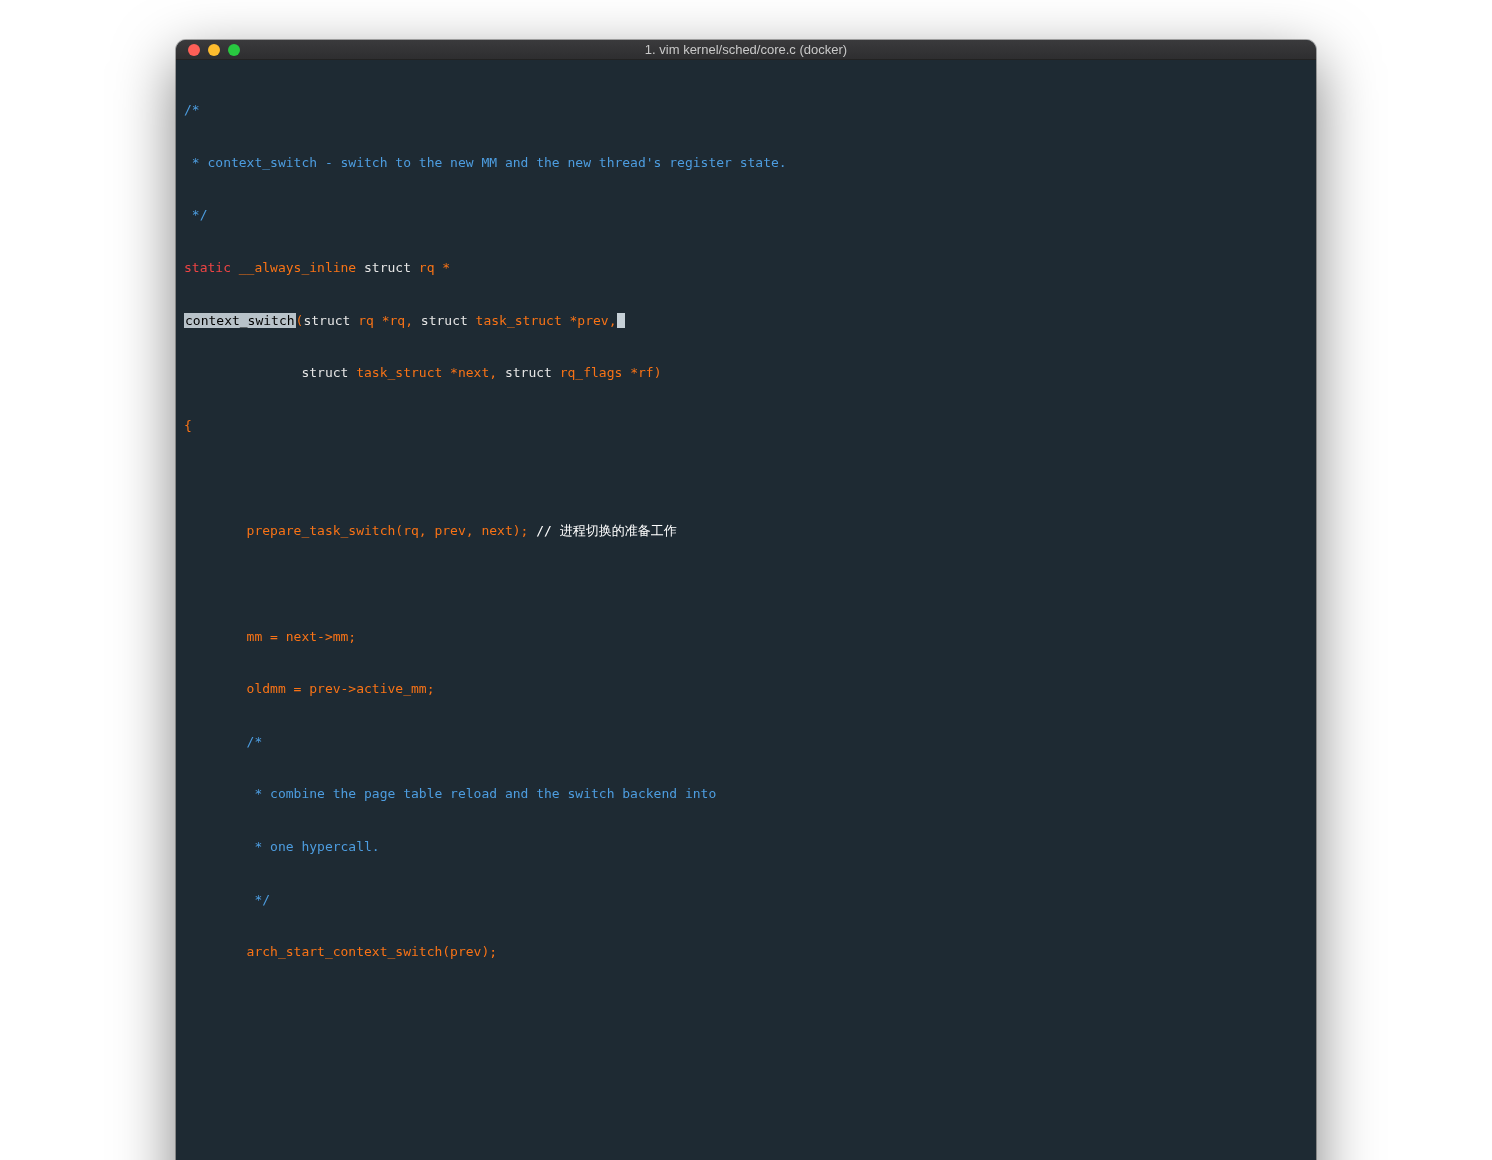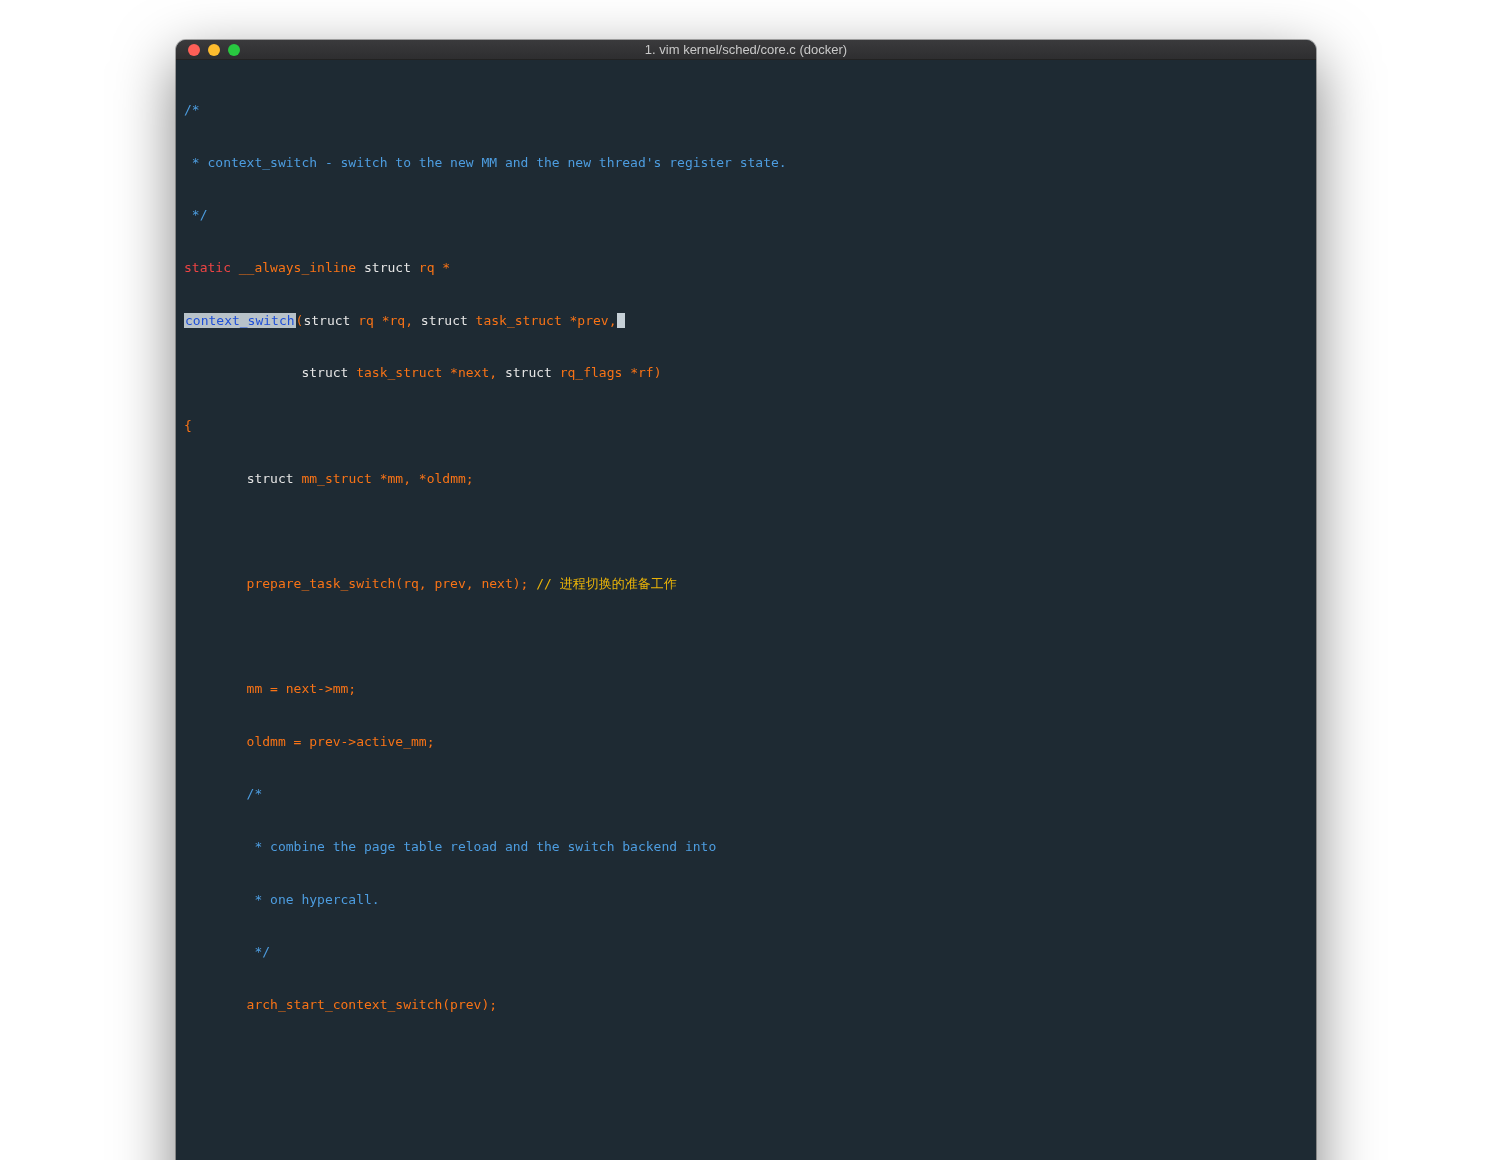--- a/index.html
+++ b/index.html
@@ -48,26 +48,26 @@
     background: #1e2a33;
     padding: 6px 0 0 8px;
     line-height: 1.35;
     color: #c6d0d7;
     white-space: pre;
     overflow: hidden;
     flex: 1;
   }
   .line { min-height: 1.35em; }
   .comment { color: #4d9de0; }
-  .comment-cn { color: #eab308; }
+  .comment-cn { color: #ffffff; }
   .keyword { color: #ef4444; }
   .type { color: #e5e5e5; }
   .func-hl {
     background: #b8c2c9;
-    color: #1d4ed8;
+    color: #000000;
     padding: 0 1px;
   }
   .plain { color: #f97316; }
   .cursor-block {
     display: inline-block;
     width: 8px;
     height: 15px;
     background: #c6d0d7;
     vertical-align: text-bottom;
   }
@@ -87,21 +87,20 @@
   </div>
 
   <div class="editor">
     <div class="line"><span class="comment">/*</span></div>
     <div class="line"><span class="comment"> * context_switch - switch to the new MM and the new thread's register state.</span></div>
     <div class="line"><span class="comment"> */</span></div>
     <div class="line"><span class="keyword">static</span><span class="plain"> __always_inline </span><span class="type">struct</span><span class="plain"> rq *</span></div>
     <div class="line"><span class="func-hl">context_switch</span><span class="plain">(</span><span class="type">struct</span><span class="plain"> rq *rq, </span><span class="type">struct</span><span class="plain"> task_struct *prev,</span><span class="cursor-block"></span></div>
     <div class="line"><span class="plain">               </span><span class="type">struct</span><span class="plain"> task_struct *next, </span><span class="type">struct</span><span class="plain"> rq_flags *rf)</span></div>
     <div class="line"><span class="plain">{</span></div>
-    <div class="line"><span class="plain">        </span><span class="type">struct</span><span class="plain"> mm_struct *mm, *oldmm;</span></div>
     <div class="line"><span class="plain"> </span></div>
     <div class="line"><span class="plain">        prepare_task_switch(rq, prev, next); </span><span class="comment-cn">// 进程切换的准备工作</span></div>
     <div class="line"><span class="plain"> </span></div>
     <div class="line"><span class="plain">        mm = next-&gt;mm;</span></div>
     <div class="line"><span class="plain">        oldmm = prev-&gt;active_mm;</span></div>
     <div class="line"><span class="comment">        /*</span></div>
     <div class="line"><span class="comment">         * combine the page table reload and the switch backend into</span></div>
     <div class="line"><span class="comment">         * one hypercall.</span></div>
     <div class="line"><span class="comment">         */</span></div>
     <div class="line"><span class="plain">        arch_start_context_switch(prev);</span></div>

